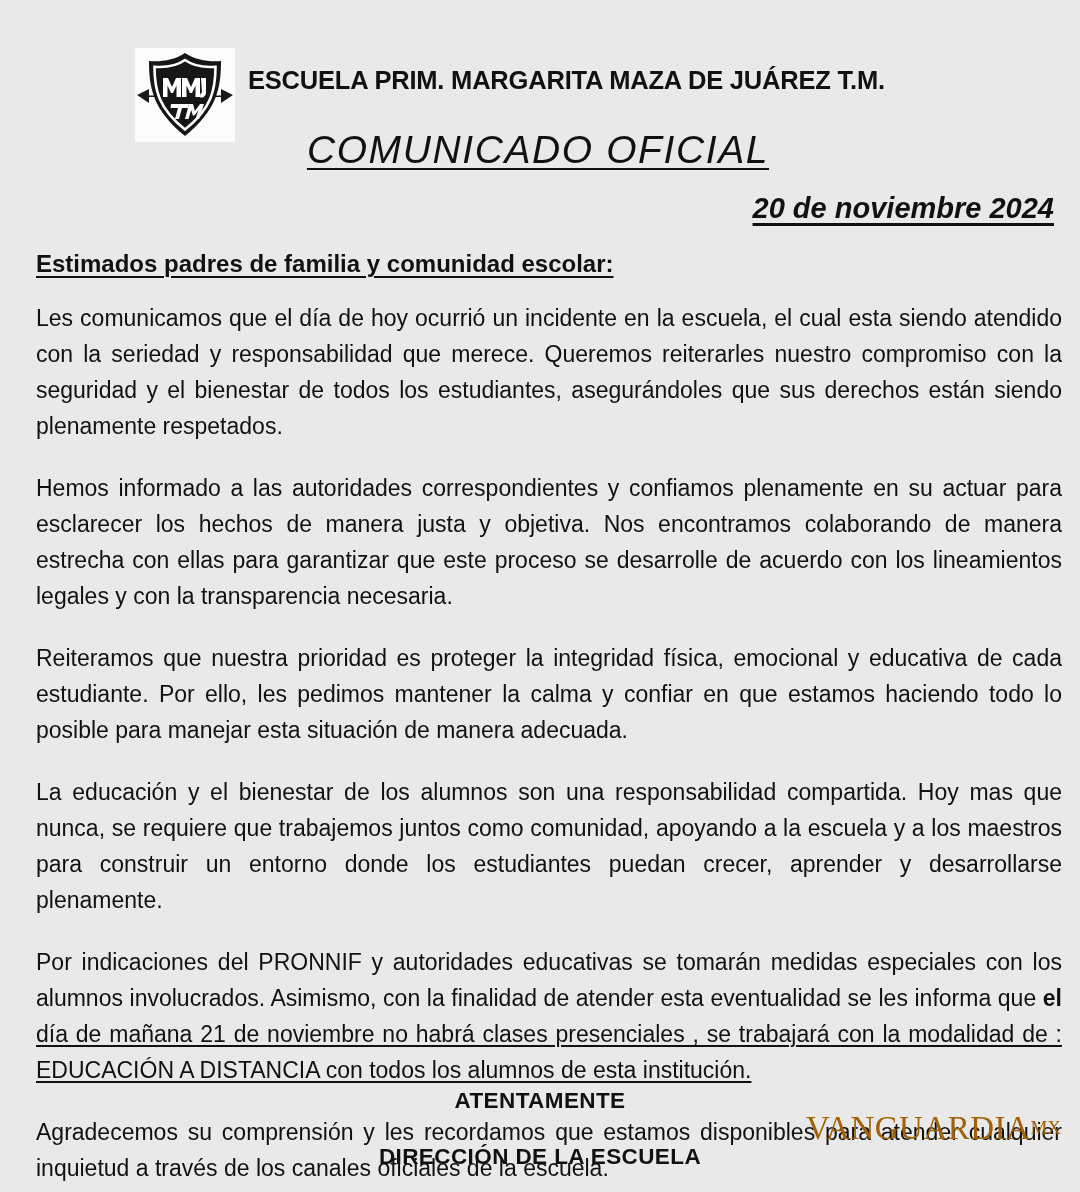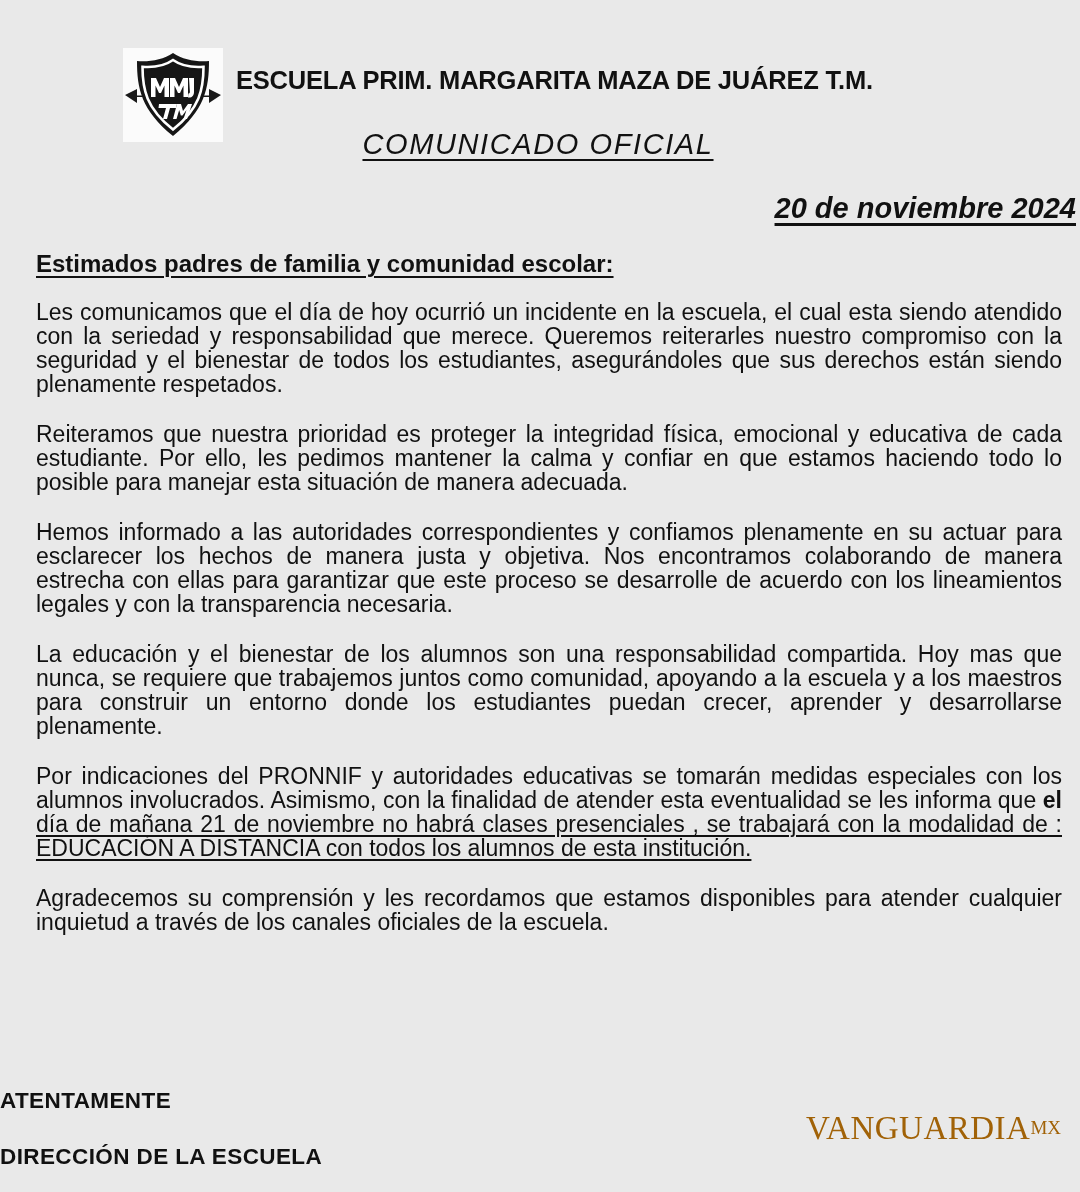--- a/index.html
+++ b/index.html
@@ -37,21 +37,21 @@
     vertical-align: 5px;
     letter-spacing: 0px;
   }
 
   
   .page {
     position: relative;
     width: 1080px;
     height: 1192px;
     box-sizing: border-box;
-    padding: 0 22px 0 18px;
+    padding: 0 22px 0 30px;
     z-index: 2;
   }
 
   
   .header-row {
     position: relative;
     height: 118px;
   }
   .crest {
     position: absolute;
@@ -73,33 +73,33 @@
     letter-spacing: -0.2px;
     white-space: nowrap;
   }
 
   .doc-title {
     position: absolute;
     left: 0;
     right: 4px;
     top: 128px;
     text-align: center;
-    font-size: 29px;
+    font-size: 39px;
     font-style: italic;
     font-weight: normal;
     letter-spacing: 1.6px;
     text-decoration: underline;
     text-underline-offset: 5px;
     text-decoration-thickness: 2px;
   }
   .doc-title .title-inner { padding: 0 2px; }
 
   .doc-date {
     position: absolute;
-    right: 4px;
+    right: 26px;
     top: 192px;
     font-size: 29px;
     font-style: italic;
     font-weight: bold;
     text-decoration: underline;
     text-underline-offset: 5px;
     text-decoration-thickness: 2.5px;
     white-space: nowrap;
   }
 
@@ -118,42 +118,42 @@
     text-underline-offset: 4px;
     text-decoration-thickness: 2px;
     margin: 0 0 22px 6px;
     display: block;
     width: fit-content;
   }
 
   p.para {
     margin: 0 0 26px 6px;
     font-size: 23px;
-    line-height: 24px;
+    line-height: 36px;
     text-align: justify;
     text-justify: inter-word;
     hyphens: none;
   }
   p.para:last-of-type { margin-bottom: 12px; }
 
   .bold-underline {
     font-weight: normal;
     text-decoration: underline;
     text-underline-offset: 3px;
     text-decoration-thickness: 2px;
   }
   .bold-plain { font-weight: bold; }
 
   
   .signature {
     position: absolute;
     left: 0;
     right: 0;
     top: 1088px;
-    text-align: left;
+    text-align: center;
   }
   .sign-line {
     font-size: 22.5px;
     font-weight: bold;
     letter-spacing: 0.4px;
     margin-bottom: 30px;
   }
   .sign-line:last-child { margin-bottom: 4px; }
 </style>
 </head>
@@ -194,22 +194,22 @@
 
   <div class="doc-title"><span class="title-inner">COMUNICADO OFICIAL</span></div>
 
   <div class="doc-date">20 de noviembre 2024</div>
 
   <div class="body-block">
 
     <span class="salutation">Estimados padres de familia y comunidad escolar:</span>
 
     <p class="para">Les comunicamos que el día de hoy ocurrió un incidente en la escuela, el cual esta siendo atendido con la seriedad  y responsabilidad que merece. Queremos reiterarles nuestro compromiso con la seguridad y el bienestar de todos los estudiantes, asegurándoles que sus derechos están siendo plenamente respetados.</p>
+    <p class="para">Hemos informado a las autoridades correspondientes y confiamos plenamente en su actuar  para esclarecer los hechos de manera justa y objetiva. Nos encontramos colaborando de manera estrecha con ellas para garantizar que este proceso se desarrolle de acuerdo  con los lineamientos legales y con la transparencia necesaria.</p>
     <p class="para">Reiteramos que nuestra prioridad es proteger la integridad física, emocional y educativa de cada estudiante. Por ello, les pedimos mantener la calma y confiar en que estamos haciendo  todo lo posible para manejar esta situación de manera adecuada.</p>
-    <p class="para">Hemos informado a las autoridades correspondientes y confiamos plenamente en su actuar  para esclarecer los hechos de manera justa y objetiva. Nos encontramos colaborando de manera estrecha con ellas para garantizar que este proceso se desarrolle de acuerdo  con los lineamientos legales y con la transparencia necesaria.</p>
     <p class="para">La educación y el bienestar de los alumnos  son una responsabilidad compartida. Hoy mas que nunca, se requiere que trabajemos juntos como comunidad, apoyando a la escuela y a los maestros para construir un entorno donde los estudiantes puedan crecer, aprender y desarrollarse plenamente.</p>
 
     <p class="para"><span>Por indicaciones del PRONNIF y autoridades educativas se tomarán medidas especiales con los alumnos involucrados. Asimismo, con la finalidad de atender esta eventualidad se les informa que </span><span class="bold-plain">el </span><span class="bold-underline">día de mañana 21 de noviembre no habrá clases presenciales , se trabajará con la modalidad de : EDUCACIÓN A DISTANCIA con todos los alumnos de esta institución.</span></p>
 
     <p class="para">Agradecemos su comprensión y les recordamos que estamos disponibles para atender cualquier inquietud a través de los canales oficiales de la escuela.</p>
   </div>
 
   <div class="signature">
     <div class="sign-line">ATENTAMENTE</div>
     <div class="sign-line">DIRECCIÓN DE LA ESCUELA</div>

